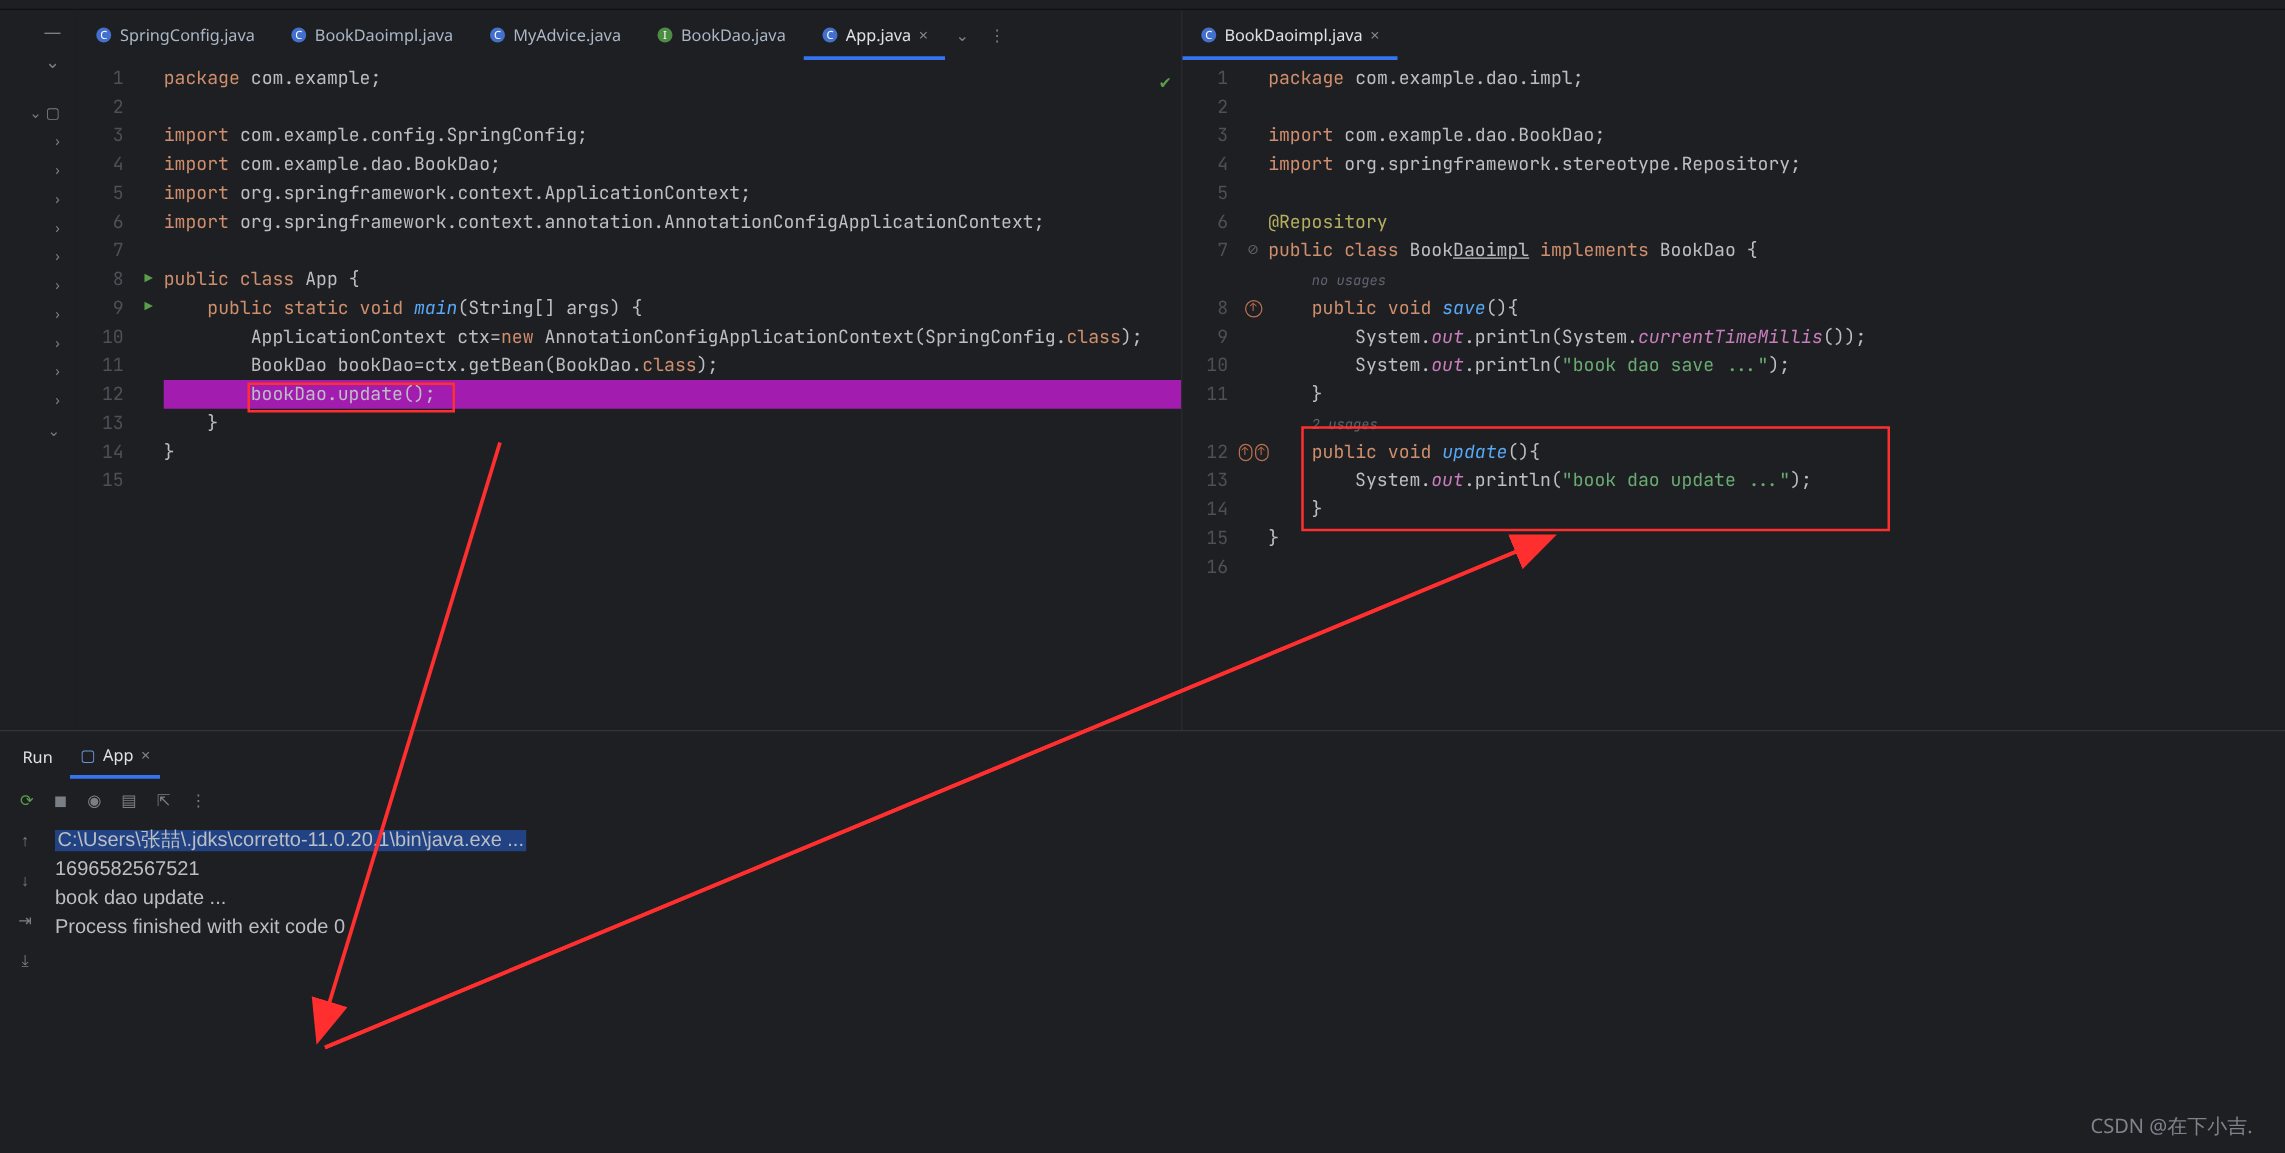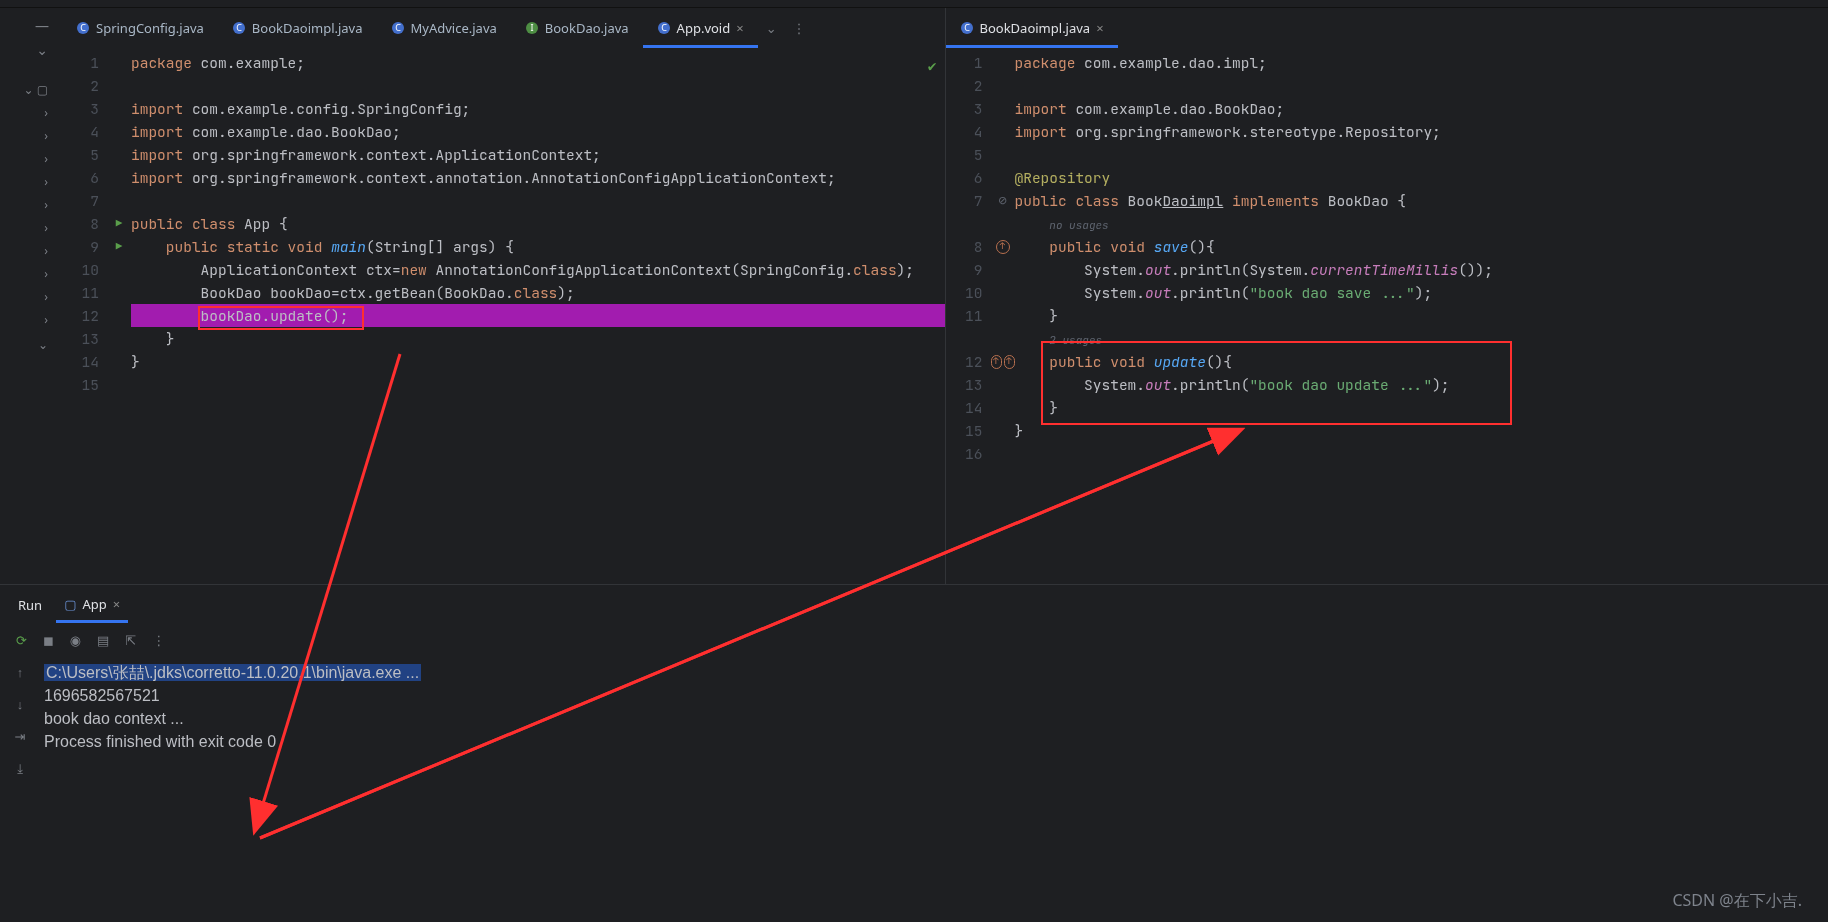--- a/index.html
+++ b/index.html
@@ -131,21 +131,21 @@
               <circle cx="7" cy="7" r="6" class="iface"></circle>
               <text x="7" y="10" text-anchor="middle" font-size="9" fill="#fff">I</text>
             </svg></span>
           <span>BookDao.java</span>
         </div>
       <div class="tab active">
           <span class="ficon"><svg viewBox="0 0 14 14">
               <circle cx="7" cy="7" r="6" class="klass"></circle>
               <text x="7" y="10" text-anchor="middle" font-size="9" fill="#fff">C</text>
             </svg></span>
-          <span>App.void</span>
+          <span>App.java</span>
           <span class="close">×</span>
         </div>
       <div class="tabctl">⌄</div>
       <div class="tabctl">⋮</div>
     </div>
     <div class="code">
       <div class="lnums">
         <div class="ln">1</div>
           <div class="ln">2</div>
           <div class="ln">3</div>
@@ -309,21 +309,21 @@
   <div class="runbody">
     <div class="controls">
       <span>↑</span>
       <span>↓</span>
       <span>⇥</span>
       <span>⤓</span>
     </div>
     <div class="console">
       <div><span class="hl">C:\Users\张喆\.jdks\corretto-11.0.20.1\bin\java.exe ...</span></div>
       <div>1696582567521</div>
-      <div>book dao context ...</div>
+      <div>book dao update ...</div>
       <div></div>
       <div>Process finished with exit code 0</div>
     </div>
   </div>
 </div>
 
 <svg class="arrow">
   <defs>
     <marker id="ah" markerWidth="12" markerHeight="12" refX="10" refY="5" orient="auto">
       <path d="M0,0 L12,5 L0,10 Z" fill="#ff2f2f"></path>

